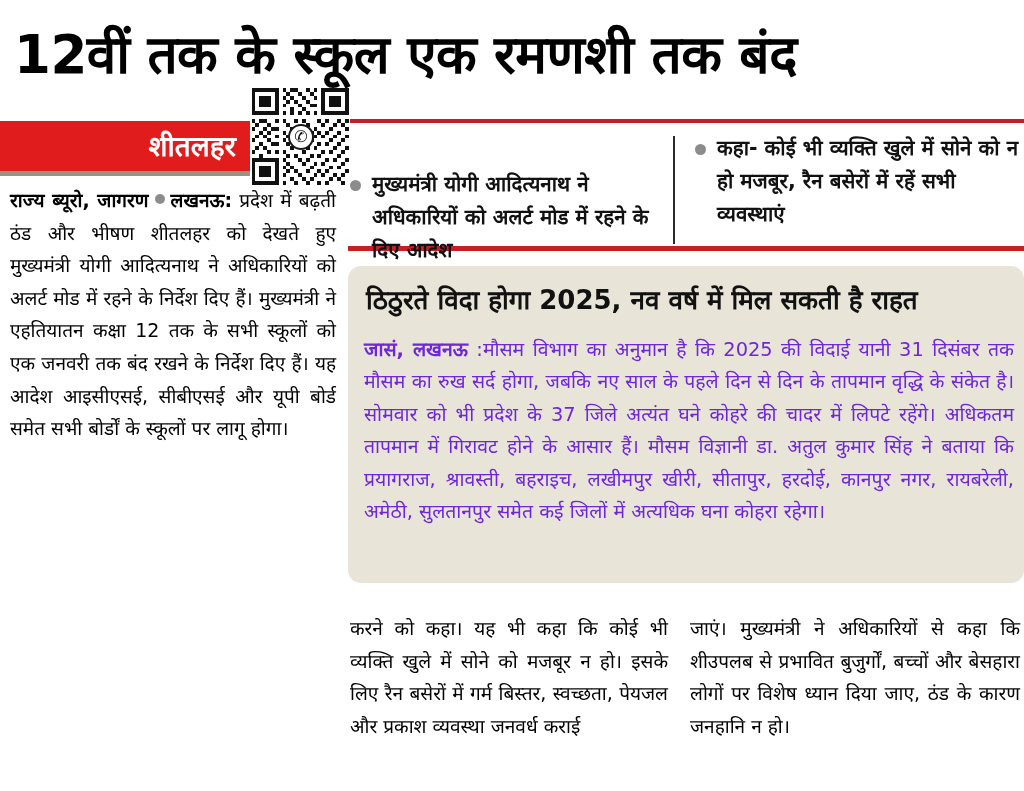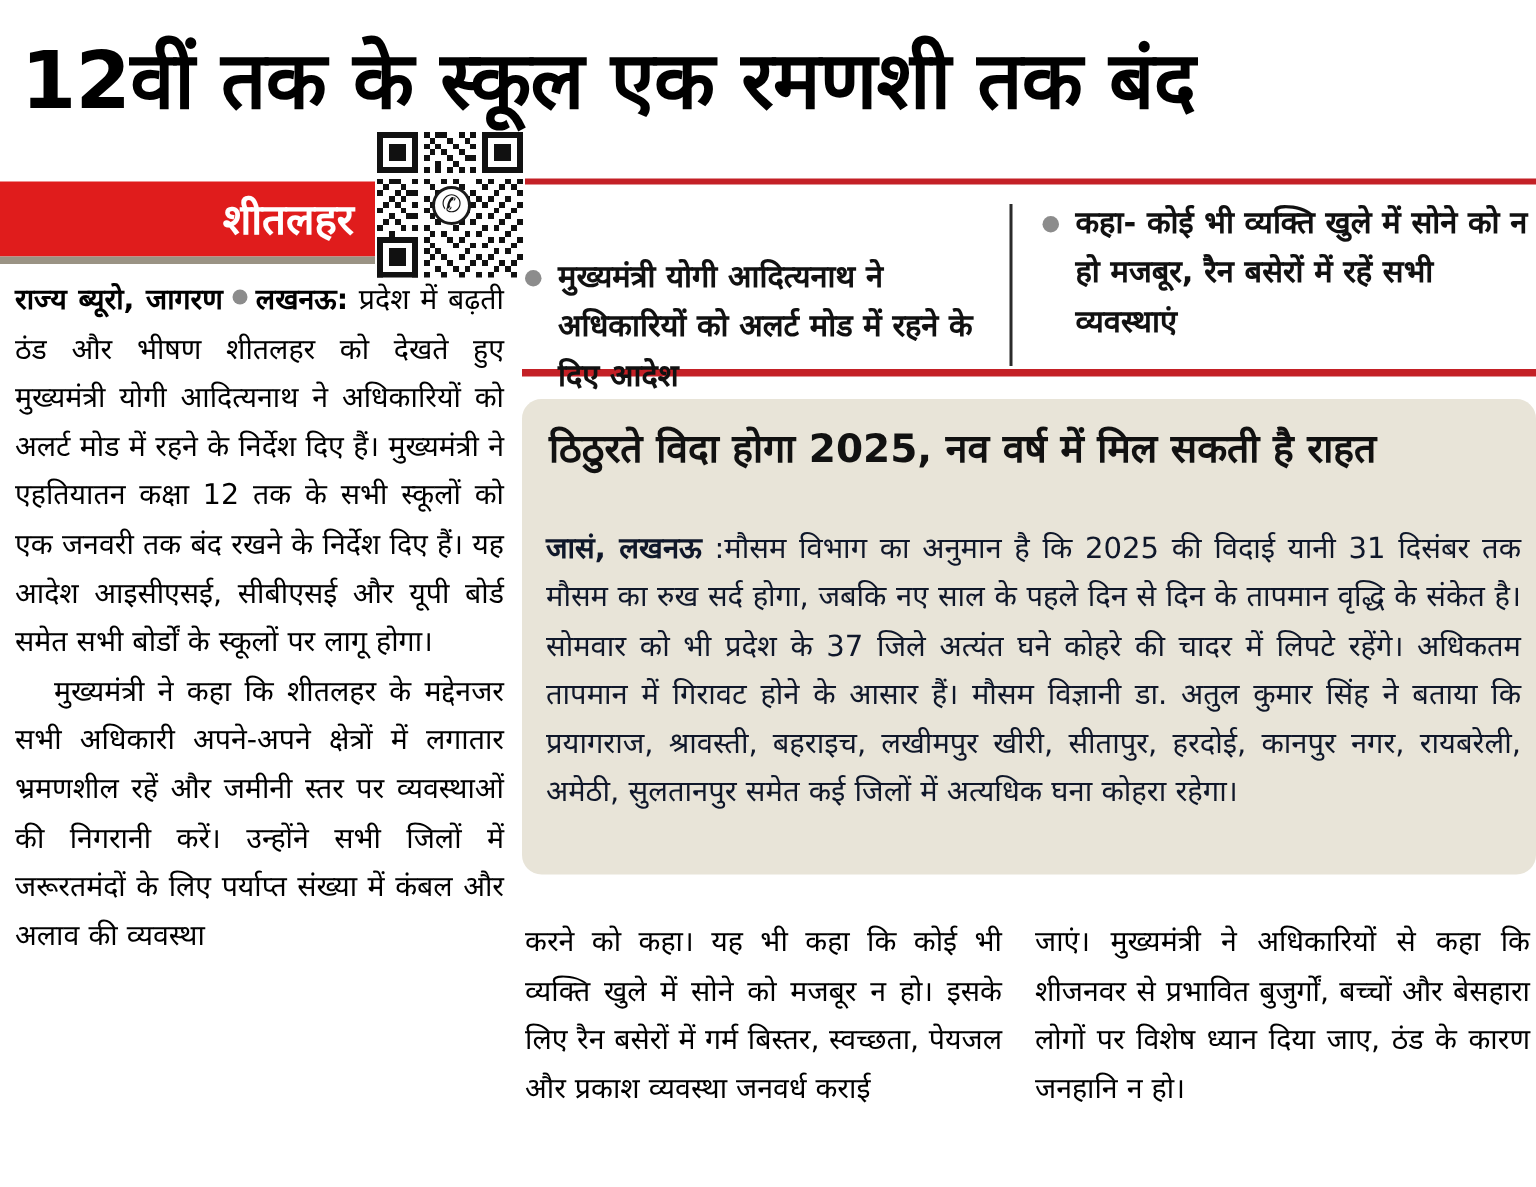--- a/index.html
+++ b/index.html
@@ -173,24 +173,23 @@
     white-space: nowrap;
   }
   .box-body {
     position: absolute;
     left: 16px;
     top: 68px;
     width: 650px;
     font-family: "DejaVu Sans", "Liberation Sans", sans-serif;
     font-size: 19.4px;
     line-height: 32.4px;
-    color: #0f172a;
+    color: #6d28d9;
     text-align: justify;
     text-justify: inter-word;
-    margin-top: 16px;
   }
   .box-body .dateline {
     font-weight: bold;
   }
 
   
   .col {
     position: absolute;
     font-family: "DejaVu Sans", "Liberation Sans", sans-serif;
     font-size: 19px;
@@ -434,22 +433,21 @@
   <div class="box-title">ठिठुरते विदा होगा 2025, नव वर्ष में मिल सकती है राहत</div>
   <div class="box-body">
     <span class="dateline">जासं, लखनऊ</span><span> :मौसम विभाग का अनुमान है कि 2025 की विदाई यानी 31 दिसंबर तक मौसम का रुख सर्द होगा, जबकि नए साल के पहले दिन से दिन के तापमान वृद्धि के संकेत है। सोमवार को भी प्रदेश के 37 जिले अत्यंत घने कोहरे की चादर में लिपटे रहेंगे। अधिकतम तापमान में गिरावट होने के आसार हैं। मौसम विज्ञानी डा. अतुल कुमार सिंह ने बताया कि प्रयागराज, श्रावस्ती, बहराइच, लखीमपुर खीरी, सीतापुर, हरदोई, कानपुर नगर, रायबरेली, अमेठी, सुलतानपुर समेत कई जिलों में अत्यधिक घना कोहरा रहेगा।</span>
   </div>
 </div>
 
 <div class="col col-left">
   <p>
     <span class="dateline">राज्य ब्यूरो, जागरण</span><span class="sep-dot"></span><span class="dateline">लखनऊ:</span><span> प्रदेश में बढ़ती ठंड और भीषण शीतलहर को देखते हुए मुख्यमंत्री योगी आदित्यनाथ ने अधिकारियों को अलर्ट मोड में रहने के निर्देश दिए हैं। मुख्यमंत्री ने एहतियातन कक्षा 12 तक के सभी स्कूलों को एक जनवरी तक बंद रखने के निर्देश दिए हैं। यह आदेश आइसीएसई, सीबीएसई और यूपी बोर्ड समेत सभी बोर्डों के स्कूलों पर लागू होगा।</span>
   </p>
-  <p>मुख्यमंत्री ने कहा कि शीतलहर के मद्देनजर सभी अधिकारी अपने-अपने क्षेत्रों में लगातार भ्रमणशील रहें और जमीनी स्तर पर व्यवस्थाओं की निगरानी करें। उन्होंने सभी जिलों में जरूरतमंदों के लिए पर्याप्त संख्या में कंबल और अलाव की व्यवस्था</p>
 </div>
 
 <div class="col col-mid">
   <p>करने को कहा। यह भी कहा कि कोई भी व्यक्ति खुले में सोने को मजबूर न हो। इसके लिए रैन बसेरों में गर्म बिस्तर, स्वच्छता, पेयजल और प्रकाश व्यवस्था जनवर्ध कराई</p>
 </div>
 
 <div class="col col-right">
-  <p>जाएं। मुख्यमंत्री ने अधिकारियों से कहा कि शीजनवर से प्रभावित बुजुर्गों, बच्चों और बेसहारा लोगों पर विशेष ध्यान दिया जाए, ठंड के कारण जनहानि न हो।</p>
+  <p>जाएं। मुख्यमंत्री ने अधिकारियों से कहा कि शीउपलब से प्रभावित बुजुर्गों, बच्चों और बेसहारा लोगों पर विशेष ध्यान दिया जाए, ठंड के कारण जनहानि न हो।</p>
 </div>
 
 </body></html>

